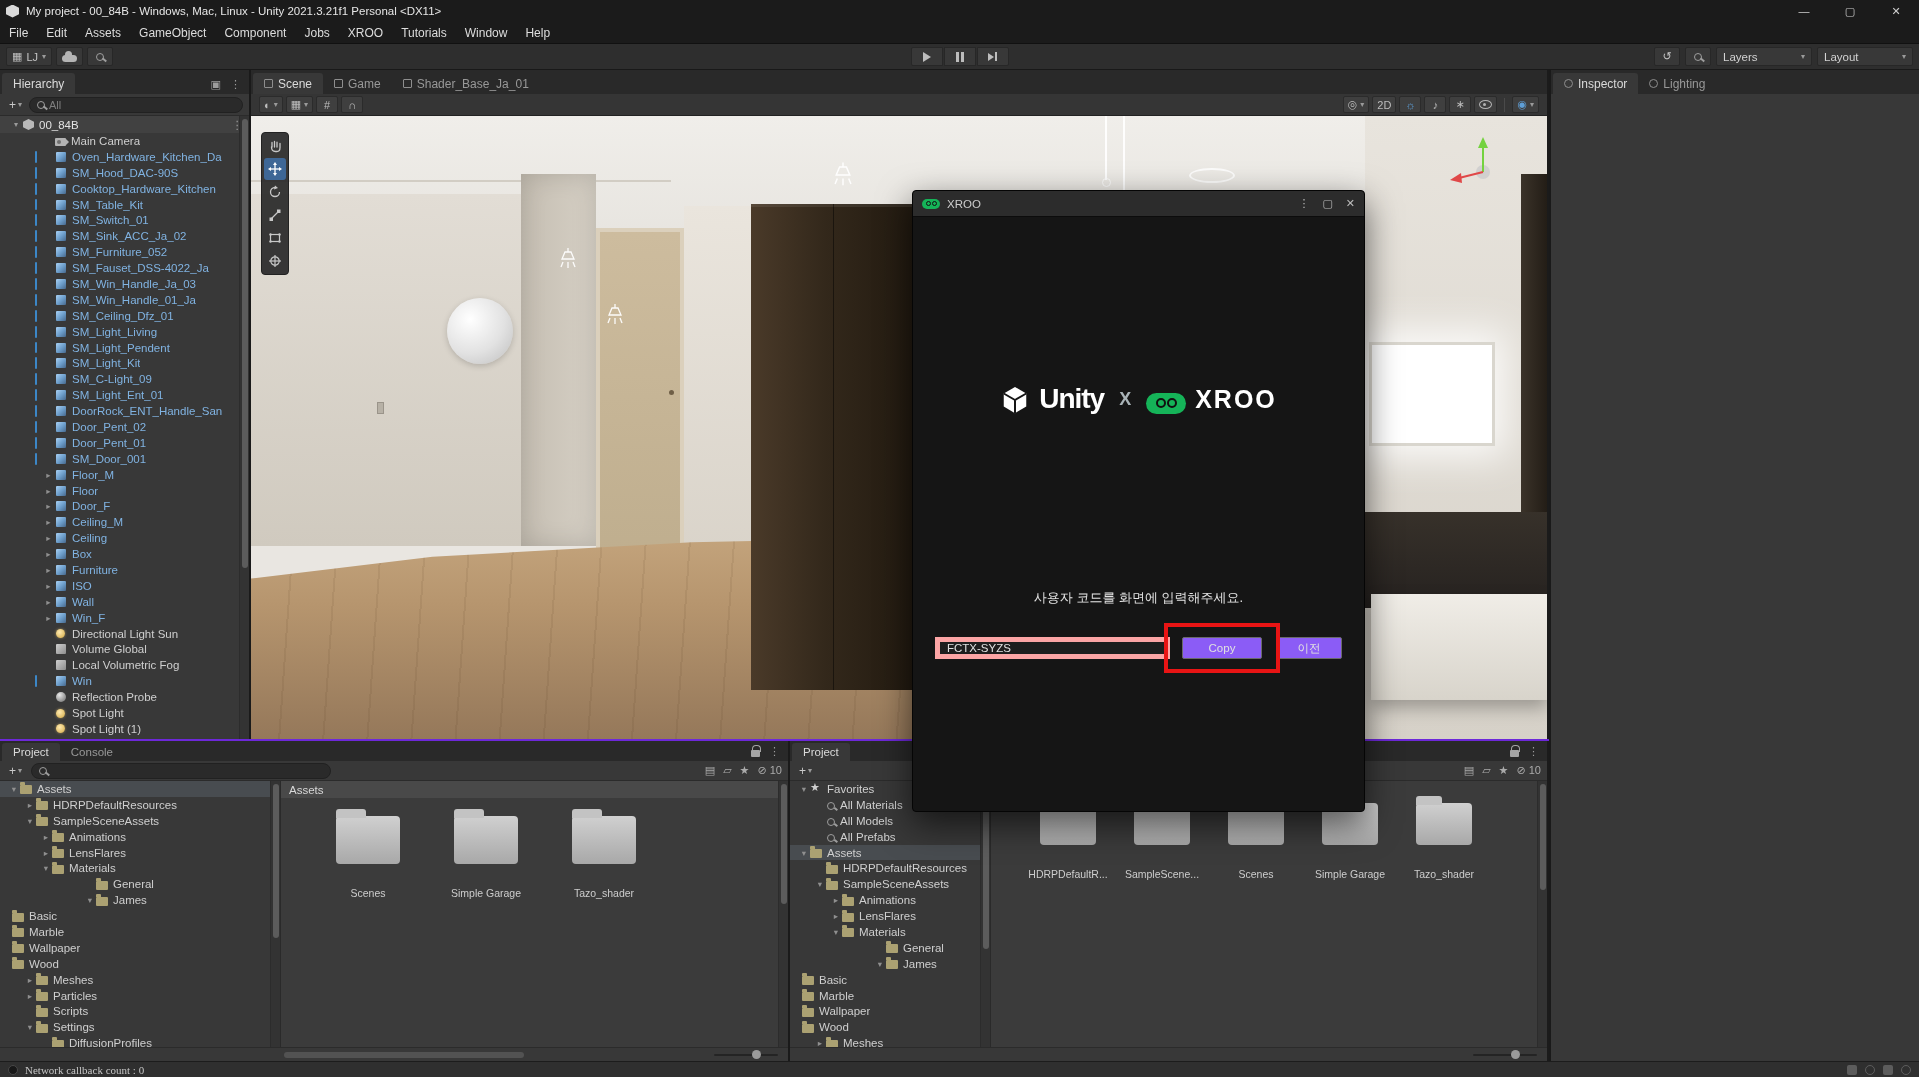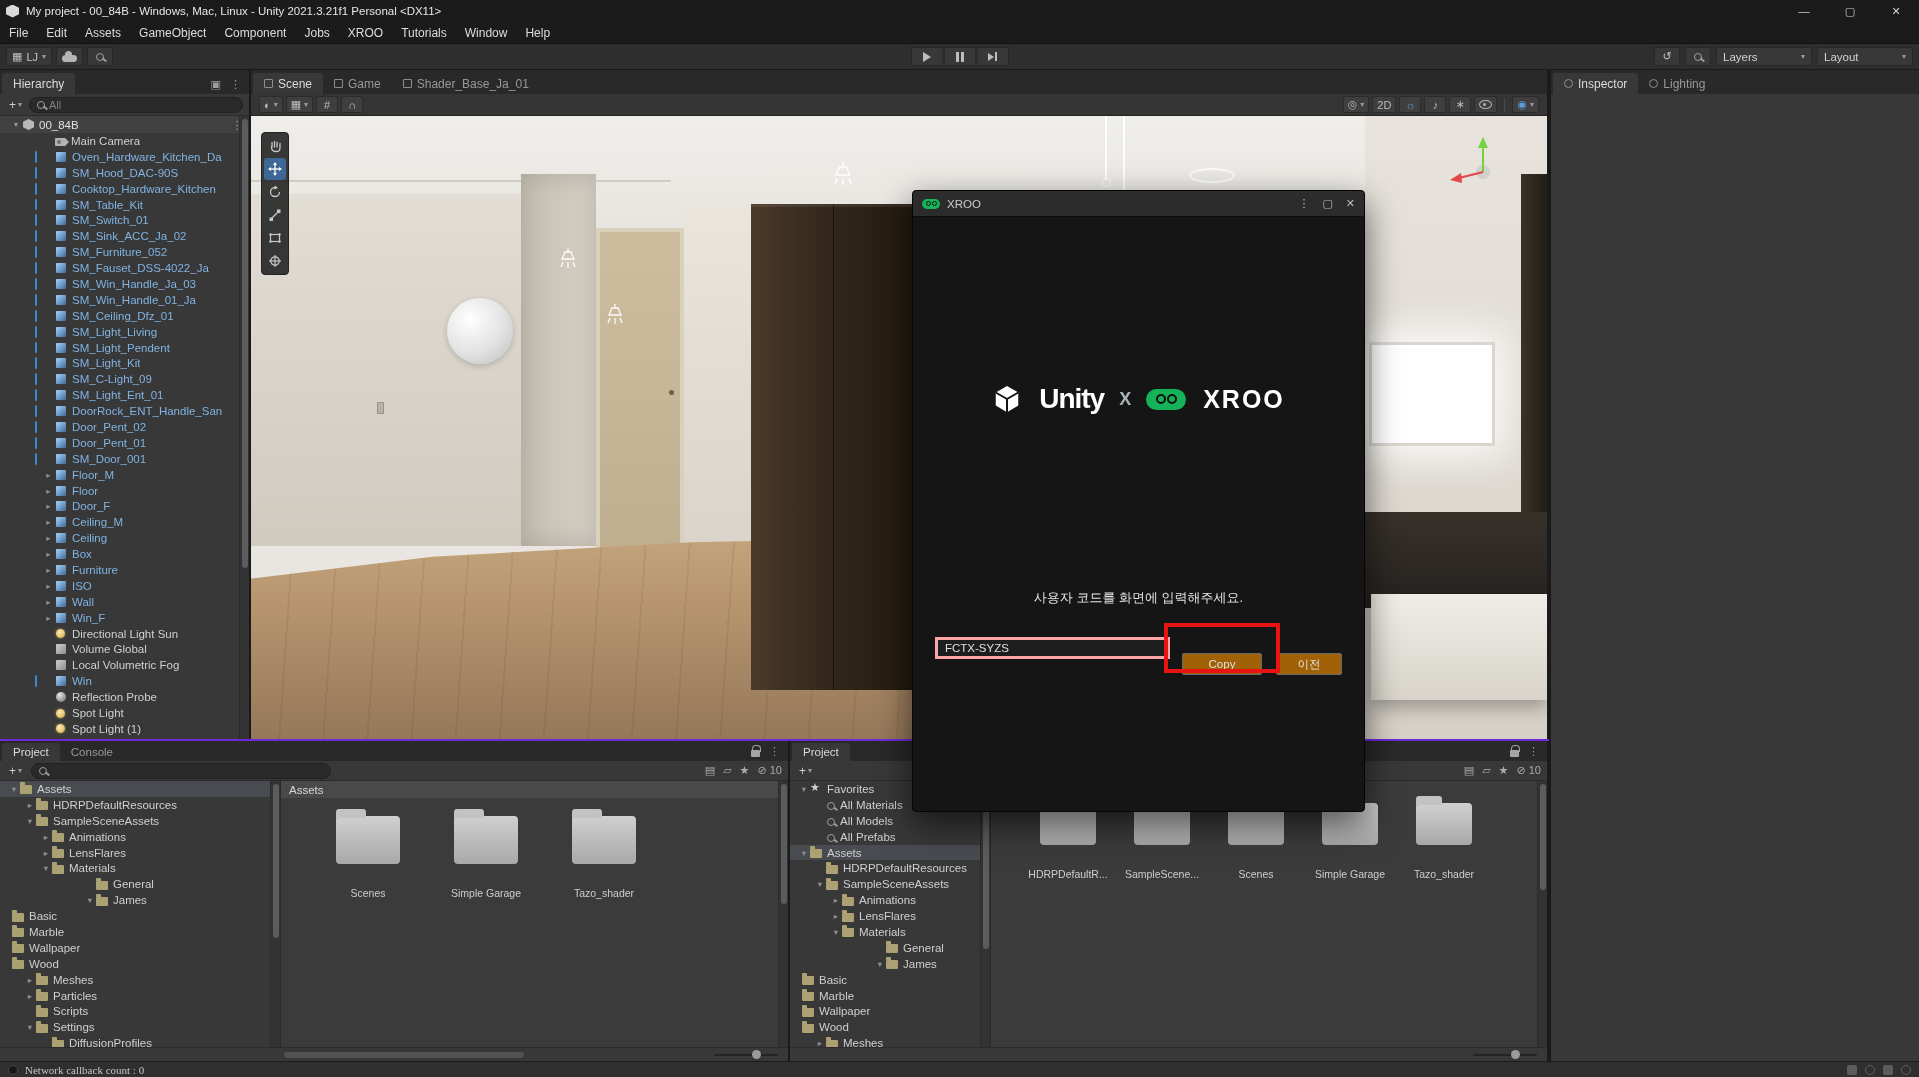--- a/index.html
+++ b/index.html
@@ -176,27 +176,27 @@
   .xroo-dialog{position:absolute;left:912px;top:190px;width:453px;height:622px;background:#151515;border:1px solid #050505;border-radius:4px;box-shadow:0 12px 34px rgba(0,0,0,.6);z-index:100;}
   .xd-titlebar{height:26px;background:#2c2c2c;border-bottom:1px solid #0c0c0c;display:flex;align-items:center;padding:0 9px;gap:7px;border-radius:4px 4px 0 0;}
   .xd-title{font-size:11.5px;color:#cdcdcd;}
   .xd-controls{margin-left:auto;display:flex;gap:13px;color:#bdbdbd;font-size:11px;align-items:center;}
   .pill{background:#15b358;border-radius:6px;position:relative;display:inline-flex;align-items:center;justify-content:center;gap:1px;}
   .pill.small{width:18px;height:10px;}
   .pill.small i{width:5px;height:5px;border-radius:50%;border:1.4px solid #121212;}
   .pill.big{width:40px;height:21px;border-radius:11px;}
   .pill.big i{width:10px;height:10px;border-radius:50%;border:2.4px solid #101010;}
   .brand-row{position:absolute;top:192px;left:0;right:0;display:flex;align-items:center;justify-content:center;gap:15px;}
-  .unity-wrap,.xroo-wrap{display:flex;align-items:center;gap:17px;}
+  .unity-wrap,.xroo-wrap{display:flex;align-items:flex-end;gap:9px;}
   .unity-word{font-size:28px;font-weight:bold;color:#fff;letter-spacing:-1px;}
   .brand-x{font-size:18px;color:#a9b3b7;font-weight:bold;}
   .xroo-word{font-size:25px;font-weight:bold;color:#fff;letter-spacing:2px;}
   .xd-message{position:absolute;top:398px;left:0;right:0;text-align:center;font-size:13px;color:#e3e3e3;}
-  .xd-input{position:absolute;left:22px;top:446px;width:235px;height:22px;background:#1e1e1e;border:3px solid #fca5a5;color:#e0e0e0;font-size:11.5px;padding:0 7px;font-family:inherit;}
-  .xd-btn{position:absolute;top:462px;height:22px;background:#a16207;border:1px solid #6a6a6a;color:#e0e0e0;font-size:11.5px;border-radius:2px;text-align:center;line-height:20px;}
+  .xd-input{position:absolute;left:22px;top:446px;width:235px;height:22px;background:#1e1e1e;border:5px solid #fca5a5;color:#e0e0e0;font-size:11.5px;padding:0 7px;font-family:inherit;}
+  .xd-btn{position:absolute;top:446px;height:22px;background:#8b5cf6;border:1px solid #6a6a6a;color:#e0e0e0;font-size:11.5px;border-radius:2px;text-align:center;line-height:20px;}
   .xd-copy{left:269px;width:80px;}
   .xd-back{left:363px;width:66px;}
   .red-box{position:absolute;left:251px;top:432px;width:116px;height:50px;border:4px solid #e81414;}
 </style>
 </head>
 <body>
 
 <div class="titlebar">
   <span class="app-ico"></span>
   <span class="title-text">My project - 00_84B - Windows, Mac, Linux - Unity 2021.3.21f1 Personal &lt;DX11&gt;</span>

